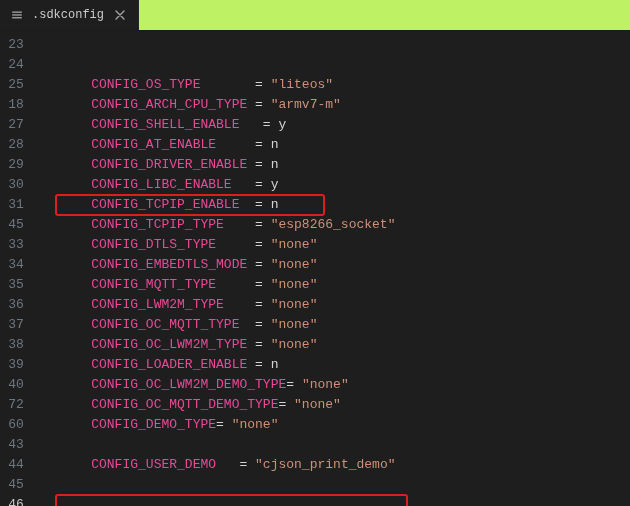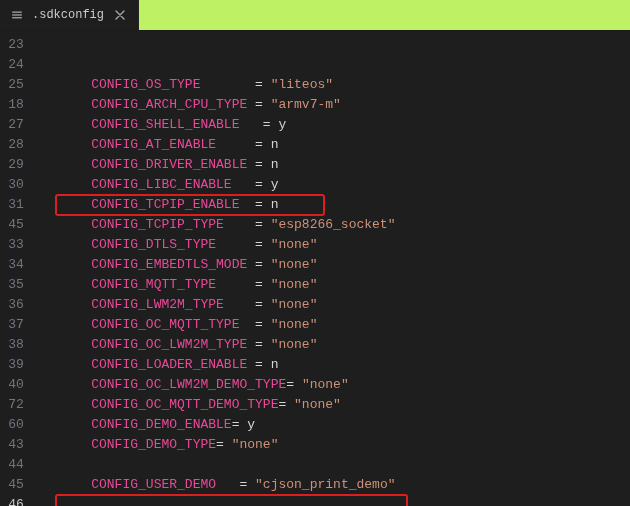--- a/index.html
+++ b/index.html
@@ -151,20 +151,19 @@
       <div class="line"><span class="tok-plain">    </span><span class="tok-key">CONFIG_TCPIP_TYPE   </span><span class="tok-eq"> = </span><span class="tok-str">"esp8266_socket"</span></div>
       <div class="line"><span class="tok-plain">    </span><span class="tok-key">CONFIG_DTLS_TYPE    </span><span class="tok-eq"> = </span><span class="tok-str">"none"</span></div>
       <div class="line"><span class="tok-plain">    </span><span class="tok-key">CONFIG_EMBEDTLS_MODE</span><span class="tok-eq"> = </span><span class="tok-str">"none"</span></div>
       <div class="line"><span class="tok-plain">    </span><span class="tok-key">CONFIG_MQTT_TYPE    </span><span class="tok-eq"> = </span><span class="tok-str">"none"</span></div>
       <div class="line"><span class="tok-plain">    </span><span class="tok-key">CONFIG_LWM2M_TYPE   </span><span class="tok-eq"> = </span><span class="tok-str">"none"</span></div>
       <div class="line"><span class="tok-plain">    </span><span class="tok-key">CONFIG_OC_MQTT_TYPE </span><span class="tok-eq"> = </span><span class="tok-str">"none"</span></div>
       <div class="line"><span class="tok-plain">    </span><span class="tok-key">CONFIG_OC_LWM2M_TYPE</span><span class="tok-eq"> = </span><span class="tok-str">"none"</span></div>
       <div class="line"><span class="tok-plain">    </span><span class="tok-key">CONFIG_LOADER_ENABLE</span><span class="tok-eq"> = </span><span class="tok-plain">n</span></div>
       <div class="line"><span class="tok-plain">    </span><span class="tok-key">CONFIG_OC_LWM2M_DEMO_TYPE</span><span class="tok-eq">= </span><span class="tok-str">"none"</span></div>
       <div class="line"><span class="tok-plain">    </span><span class="tok-key">CONFIG_OC_MQTT_DEMO_TYPE</span><span class="tok-eq">= </span><span class="tok-str">"none"</span></div>
-      <div class="line"><span class="tok-plain">    </span><span class="tok-key">CONFIG_DEMO_ENABLE</span><span class="tok-eq">= </span><span class="tok-plain">y</span></div>
       <div class="line"><span class="tok-plain">    </span><span class="tok-key">CONFIG_DEMO_TYPE</span><span class="tok-eq">= </span><span class="tok-str">"none"</span></div>
       <div class="line"></div>
       <div class="line"><span class="tok-plain">    </span><span class="tok-key">CONFIG_USER_DEMO  </span><span class="tok-eq"> = </span><span class="tok-str">"cjson_print_demo"</span></div>
     </div>
 <div class="highlight-box" style="top: 163px; left: 55px; width: 270px; height: 22px;"></div>
     <div class="highlight-box" style="top: 463px; left: 55px; width: 353px; height: 22px;"></div>
   </div>
 
 </body></html>

